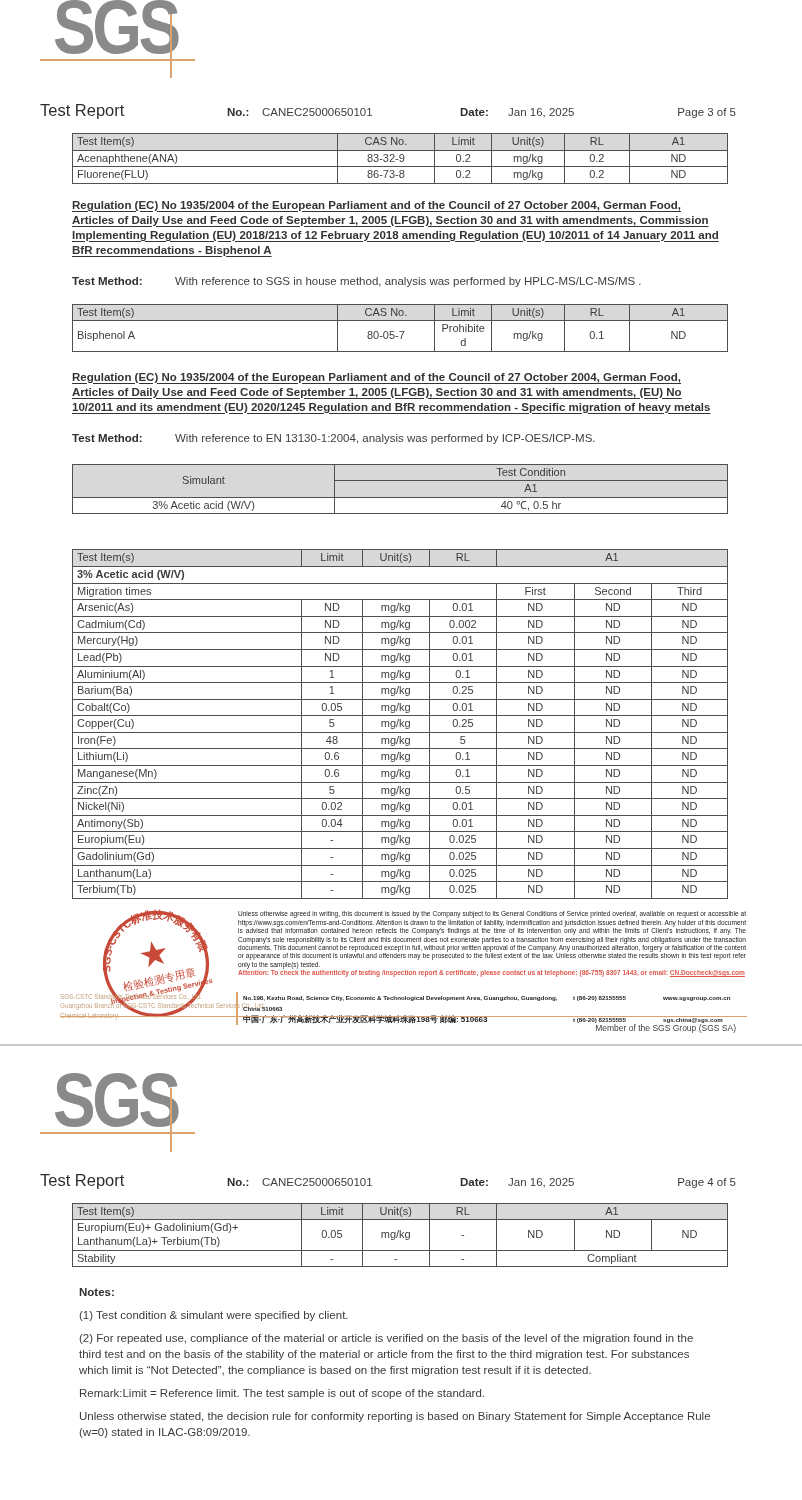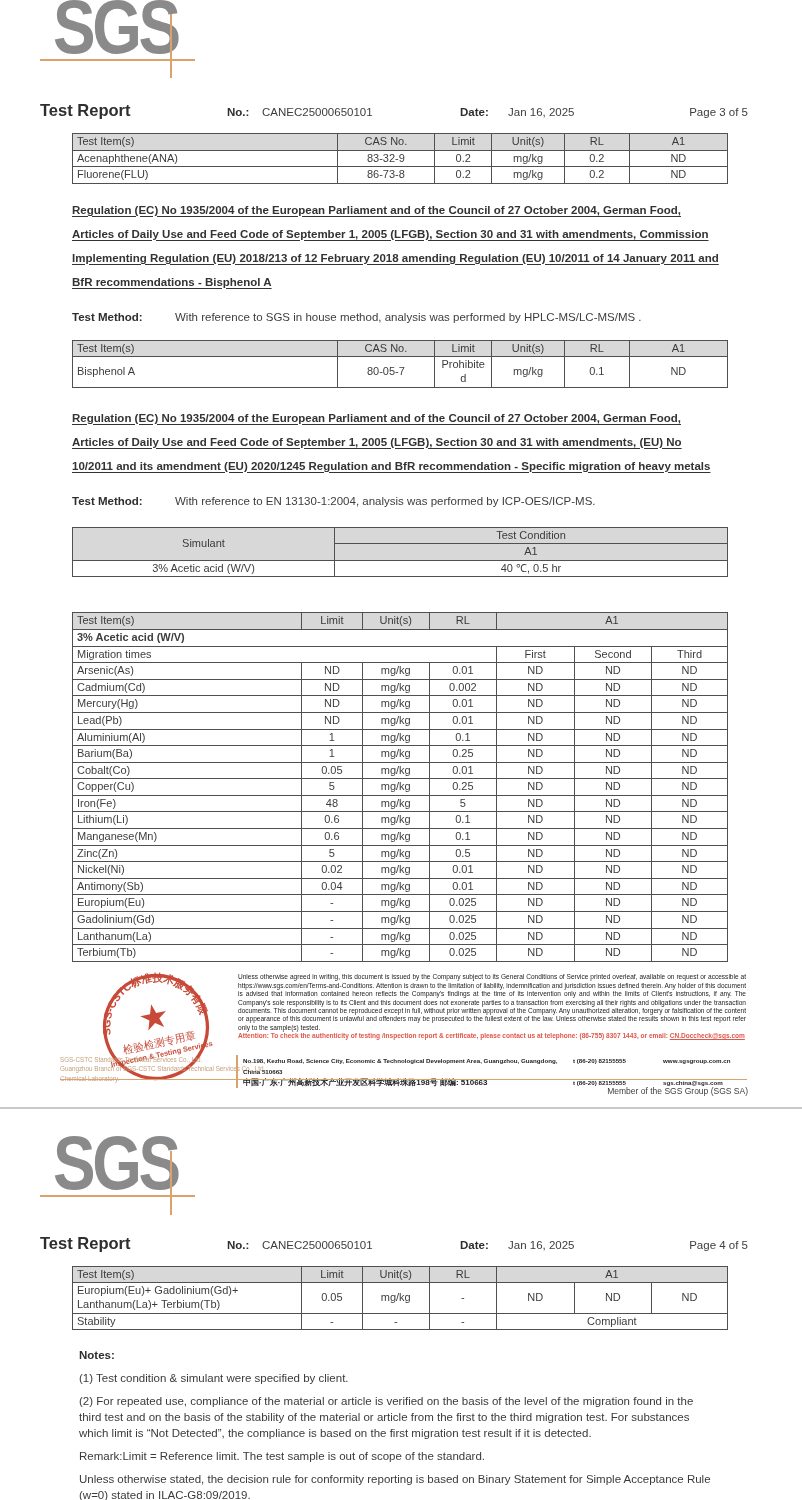--- a/index.html
+++ b/index.html
@@ -1,35 +1,35 @@
 <!DOCTYPE html>
 <html><head>
 <meta charset="utf-8">
 <style>
   html,body{margin:0;padding:0;}
   body{
     width:802px;height:1500px;overflow:hidden;background:#ffffff;
     font-family:"Liberation Sans",sans-serif;color:#3d3d3d;
     -webkit-font-smoothing:antialiased;
   }
-  .page{position:relative;padding:0 26px 0 40px;}
+  .page{position:relative;padding:0 38px 0 40px;}
 
   
   .logo{position:relative;height:78px;width:220px;}
   .logo .sgs-text{
     position:absolute;left:13px;top:-13px;font-size:76px;font-weight:bold;
     color:#8a8a8a;letter-spacing:-4px;line-height:80px;
     transform:scaleX(0.84);transform-origin:left top;
   }
   .logo .hline{position:absolute;left:0;top:59px;width:155px;height:2px;background:#dba26b;}
   .logo .vline{position:absolute;left:130px;top:14px;width:2px;height:64px;background:#dba26b;}
 
   
   .rpt-header{position:relative;height:20px;margin-top:26px;font-size:11.5px;}
-  .rpt-title{position:absolute;left:0;top:-3px;font-size:16.5px;font-weight:bold;color:#2e2e2e;}
+  .rpt-title{position:absolute;left:0;top:-3px;font-size:16.5px;font-weight:normal;color:#2e2e2e;}
   .rh-no-label{position:absolute;left:187px;top:2px;font-weight:bold;color:#2e2e2e;}
   .rh-no-value{position:absolute;left:222px;top:2px;text-align:right;}
   .rh-date-label{position:absolute;left:420px;top:2px;font-weight:bold;color:#2e2e2e;}
   .rh-date-value{position:absolute;left:468px;top:2px;}
   .rh-page{position:absolute;right:28px;top:2px;}
 
   
   table{border-collapse:collapse;table-layout:fixed;width:656px;margin:9px 0 0 32px;
         font-size:11px;color:#3d3d3d;}
   th,td{border:1px solid #505050;padding:1px 4px;text-align:center;
@@ -43,21 +43,21 @@
   
   .t6 col.c1{width:40.4%;} .t6 col.c2{width:14.9%;} .t6 col.c3{width:8.7%;}
   .t6 col.c4{width:11.1%;} .t6 col.c5{width:9.9%;}  .t6 col.c6{width:15.0%;}
   
   .t7 col.c1{width:35.0%;} .t7 col.c2{width:9.2%;} .t7 col.c3{width:10.3%;}
   .t7 col.c4{width:10.2%;} .t7 col.c5{width:11.9%;} .t7 col.c6{width:11.8%;} .t7 col.c7{width:11.6%;}
   
   .t2 col.c1{width:40%;} .t2 col.c2{width:60%;}
 
   
-  .regulation{margin:14px 0 0 32px;width:650px;font-size:11.5px;line-height:24px;
+  .regulation{margin:14px 0 0 32px;width:650px;font-size:11.5px;line-height:15px;
     font-weight:bold;color:#333;text-decoration:underline;text-underline-offset:2px;}
   .test-method{display:flex;margin:16px 0 0 32px;width:650px;font-size:11.5px;line-height:15px;}
   .tm-label{flex:none;width:103px;font-weight:bold;color:#2e2e2e;}
   .tm-text{flex:1;}
   .mt15{margin-top:15px;} .mt18{margin-top:18px;} .mt35{margin-top:35px;}
 
   
   .footer{position:relative;height:142px;margin-top:3px;font-size:6.5px;}
   .disclaimer{position:absolute;left:198px;top:2px;width:508px;text-align:justify;
     font-size:6.55px;line-height:8.4px;color:#222;}

